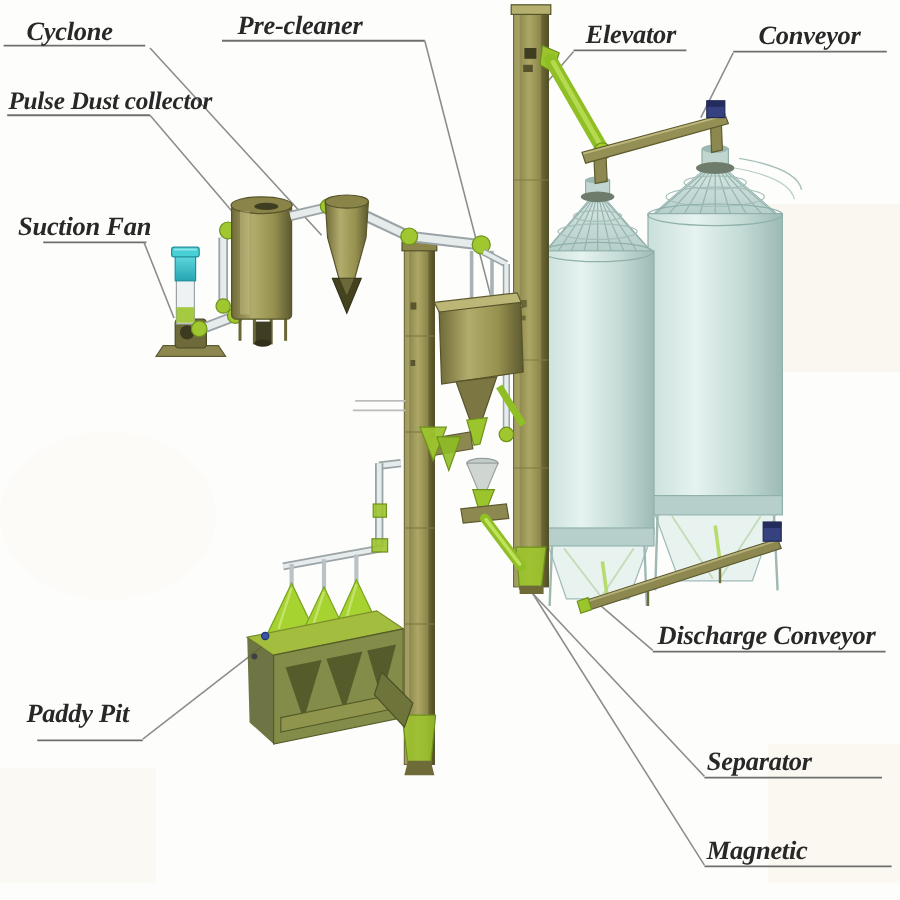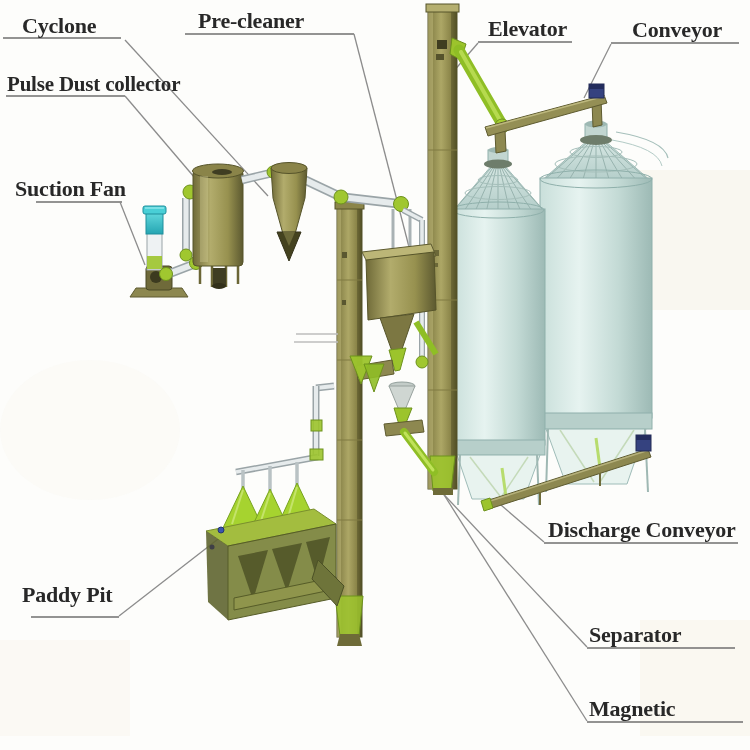--- a/index.html
+++ b/index.html
@@ -1,17 +1,17 @@
 <!DOCTYPE html>
 <html><head>
 <meta charset="utf-8">
 <style>
   html,body { margin:0; padding:0; }
   body { width:750px; height:750px; background:#fdfdfb; font-family:"Liberation Serif", serif; }
-  .stage { position:relative; width:750px; height:736px; overflow:hidden; }
+  .stage { position:relative; width:750px; height:736px; overflow:hidden;font-style:italic; }
   svg { display:block; }
   .lbl { font-family:"Liberation Serif", serif; font-weight:700; font-size:22px; fill:#282828; letter-spacing:-0.2px; }
   .lbl-sm { font-size:21px; }
   .leader { stroke:#8c8c8c; stroke-width:1.3; fill:none; }
   .uline  { stroke:#6f6f6f; stroke-width:1.6; fill:none; }
   .pipeO  { stroke:#9aa4a7; fill:none; }
   .pipeI  { stroke:#e6ebec; fill:none; }
 </style>
 </head>
 <body>

